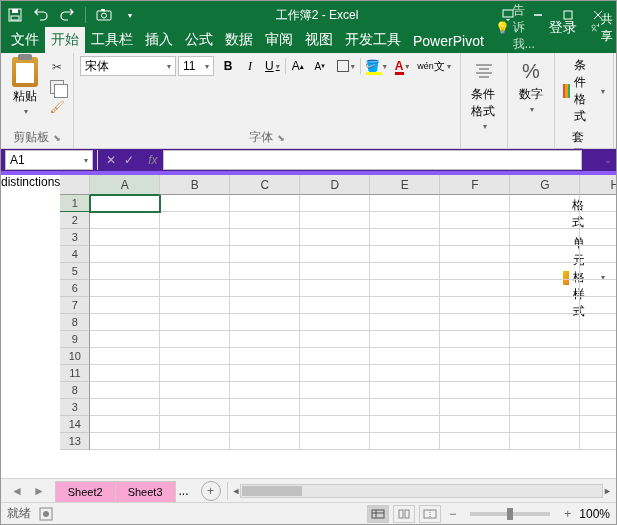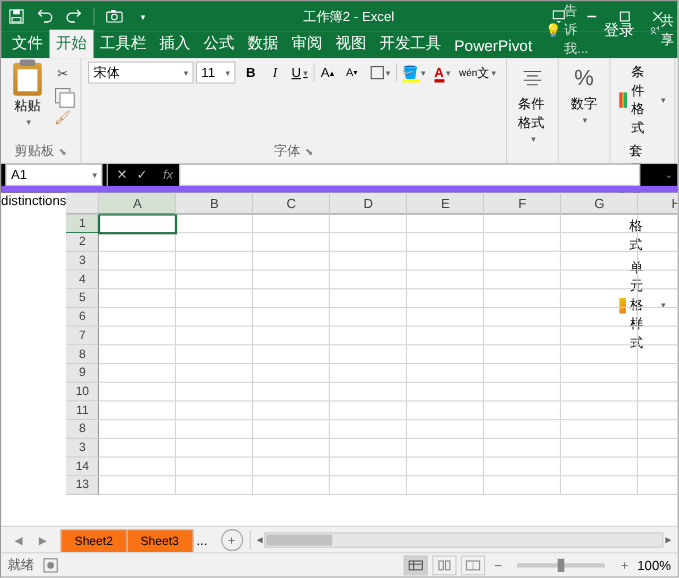--- a/index.html
+++ b/index.html
@@ -51,21 +51,21 @@
 .percent{font-size:20px;color:#555}
 .styles-body{display:flex;flex-direction:column;gap:2px}
 .style-row{display:flex;align-items:center;gap:4px;cursor:pointer;padding:1px 2px}
 .style-ic{width:16px;height:14px}
 .cf-ic{background:linear-gradient(90deg,#e74c3c 33%,#f39c12 33% 66%,#27ae60 66%)}
 .tbl-ic{background:repeating-linear-gradient(#4a90d9 0 3px,#fff 3px 6px)}
 .cell-ic{background:linear-gradient(135deg,#f1c40f,#e67e22)}
 .cells-big{width:26px;height:26px;background:repeating-linear-gradient(90deg,#27ae60 0 6px,transparent 6px 8px),repeating-linear-gradient(#27ae60 0 6px,transparent 6px 8px);border:1px solid #27ae60}
 .find-ic{width:18px;height:18px;border:2px solid #555;border-radius:50%;position:relative}
 .find-ic::after{content:"";position:absolute;width:8px;height:2px;background:#555;bottom:-4px;right:-6px;transform:rotate(45deg)}
-.namebox-row{height:26px;display:flex;align-items:center;border-bottom:6px solid #8b5cf6;background:#000000}
+.namebox-row{height:26px;display:flex;align-items:center;border-bottom:4px solid #8b5cf6;background:#4c1d95}
 .namebox{width:88px;height:20px;border:1px solid #c0c0c0;margin:0 4px;padding:0 4px;display:flex;align-items:center;background:#fff}
 .namebox .dd{margin-left:auto;font-size:8px;color:#666}
 .fx-btns{display:flex;gap:8px;padding:0 8px;color:#bbb}
 .fx-btn{cursor:pointer}
 .fx-lbl{font-style:italic;color:#888;padding:0 6px}
 .formula-bar{flex:1;height:20px;border:1px solid #c0c0c0;margin-right:18px;background:#fff}
 .fb-expand{width:16px;color:#888;text-align:center;cursor:pointer;font-size:9px}
 .grid-area{flex:1;display:flex;overflow:hidden;position:relative}
 .corner{width:30px;height:20px;background:#e6e6e6;border-right:1px solid #ccc;border-bottom:1px solid #999}
 .col-headers{display:flex;height:20px}
@@ -77,21 +77,21 @@
 .cells-grid{position:absolute;inset:0}
 .row{display:flex;height:17px}
 .cell{width:70px;height:17px;border-right:1px solid #d4d4d4;border-bottom:1px solid #d4d4d4}
 .cell.active{outline:2px solid #217346;outline-offset:-1px;z-index:2;position:relative}
 .ch.active,.rh.active{background:#d3e0d3;border-bottom-color:#217346}
 .sbtn{height:16px;display:flex;align-items:center;justify-content:center;color:#666;font-size:9px;cursor:pointer}
 .sheet-row{height:24px;display:flex;align-items:center;border-top:1px solid #d4d4d4;background:#f1f1f1}
 .sheet-nav{display:flex;gap:2px;padding:0 6px;color:#888}
 .snav{cursor:pointer;padding:0 4px}
 .sheet-tabs{display:flex;align-items:flex-end;height:100%}
-.stab{padding:4px 12px;border:1px solid #ccc;border-bottom:none;background:#f97316;cursor:pointer;font-size:11px;margin-right:-1px}
+.stab{padding:4px 12px;border:1px solid #ccc;border-bottom:none;background:#f9a8d4;cursor:pointer;font-size:11px;margin-right:-1px}
 .stab.active{background:#fff;border-bottom:1px solid #fff;position:relative;z-index:1}
 .stab.active::after{content:"";position:absolute;left:0;right:0;bottom:-1px;height:2px;background:#217346;top:-1px;bottom:auto}
 .new-sheet{width:20px;height:20px;border:1px solid #aaa;border-radius:50%;display:flex;align-items:center;justify-content:center;margin-left:8px;cursor:pointer;color:#666}
 .hscroll{flex:1;display:flex;align-items:center;margin:0 4px}
 .htrack{flex:1;height:14px;background:#e6e6e6;position:relative;border:1px solid #ccc}
 .hthumb{position:absolute;top:1px;bottom:1px;left:1px;width:60px;background:#c0c0c0}
 .status{height:22px;background:#f1f1f1;border-top:1px solid #d4d4d4;display:flex;align-items:center;padding:0 6px;gap:6px}
 .status-left{display:flex;gap:8px;align-items:center;color:#555}
 .status-right{margin-left:auto;display:flex;align-items:center;gap:4px}
 .view-btn{width:22px;height:18px;border:1px solid #ccc;display:flex;align-items:center;justify-content:center;cursor:pointer;color:#666;font-size:10px}

